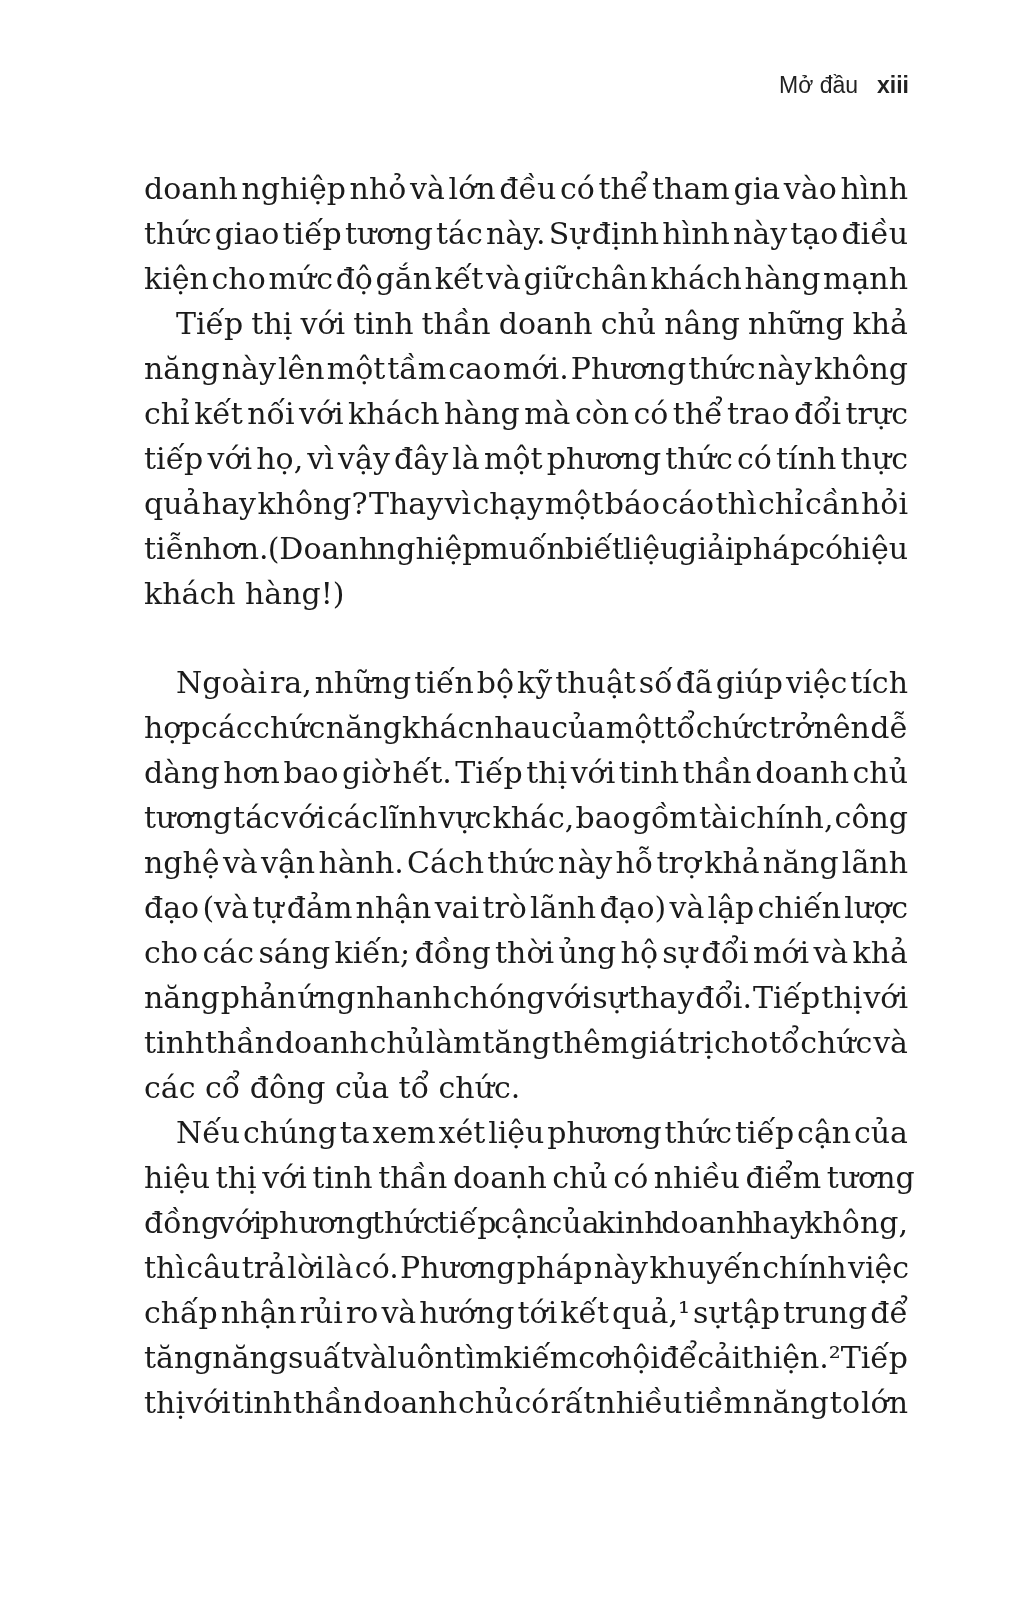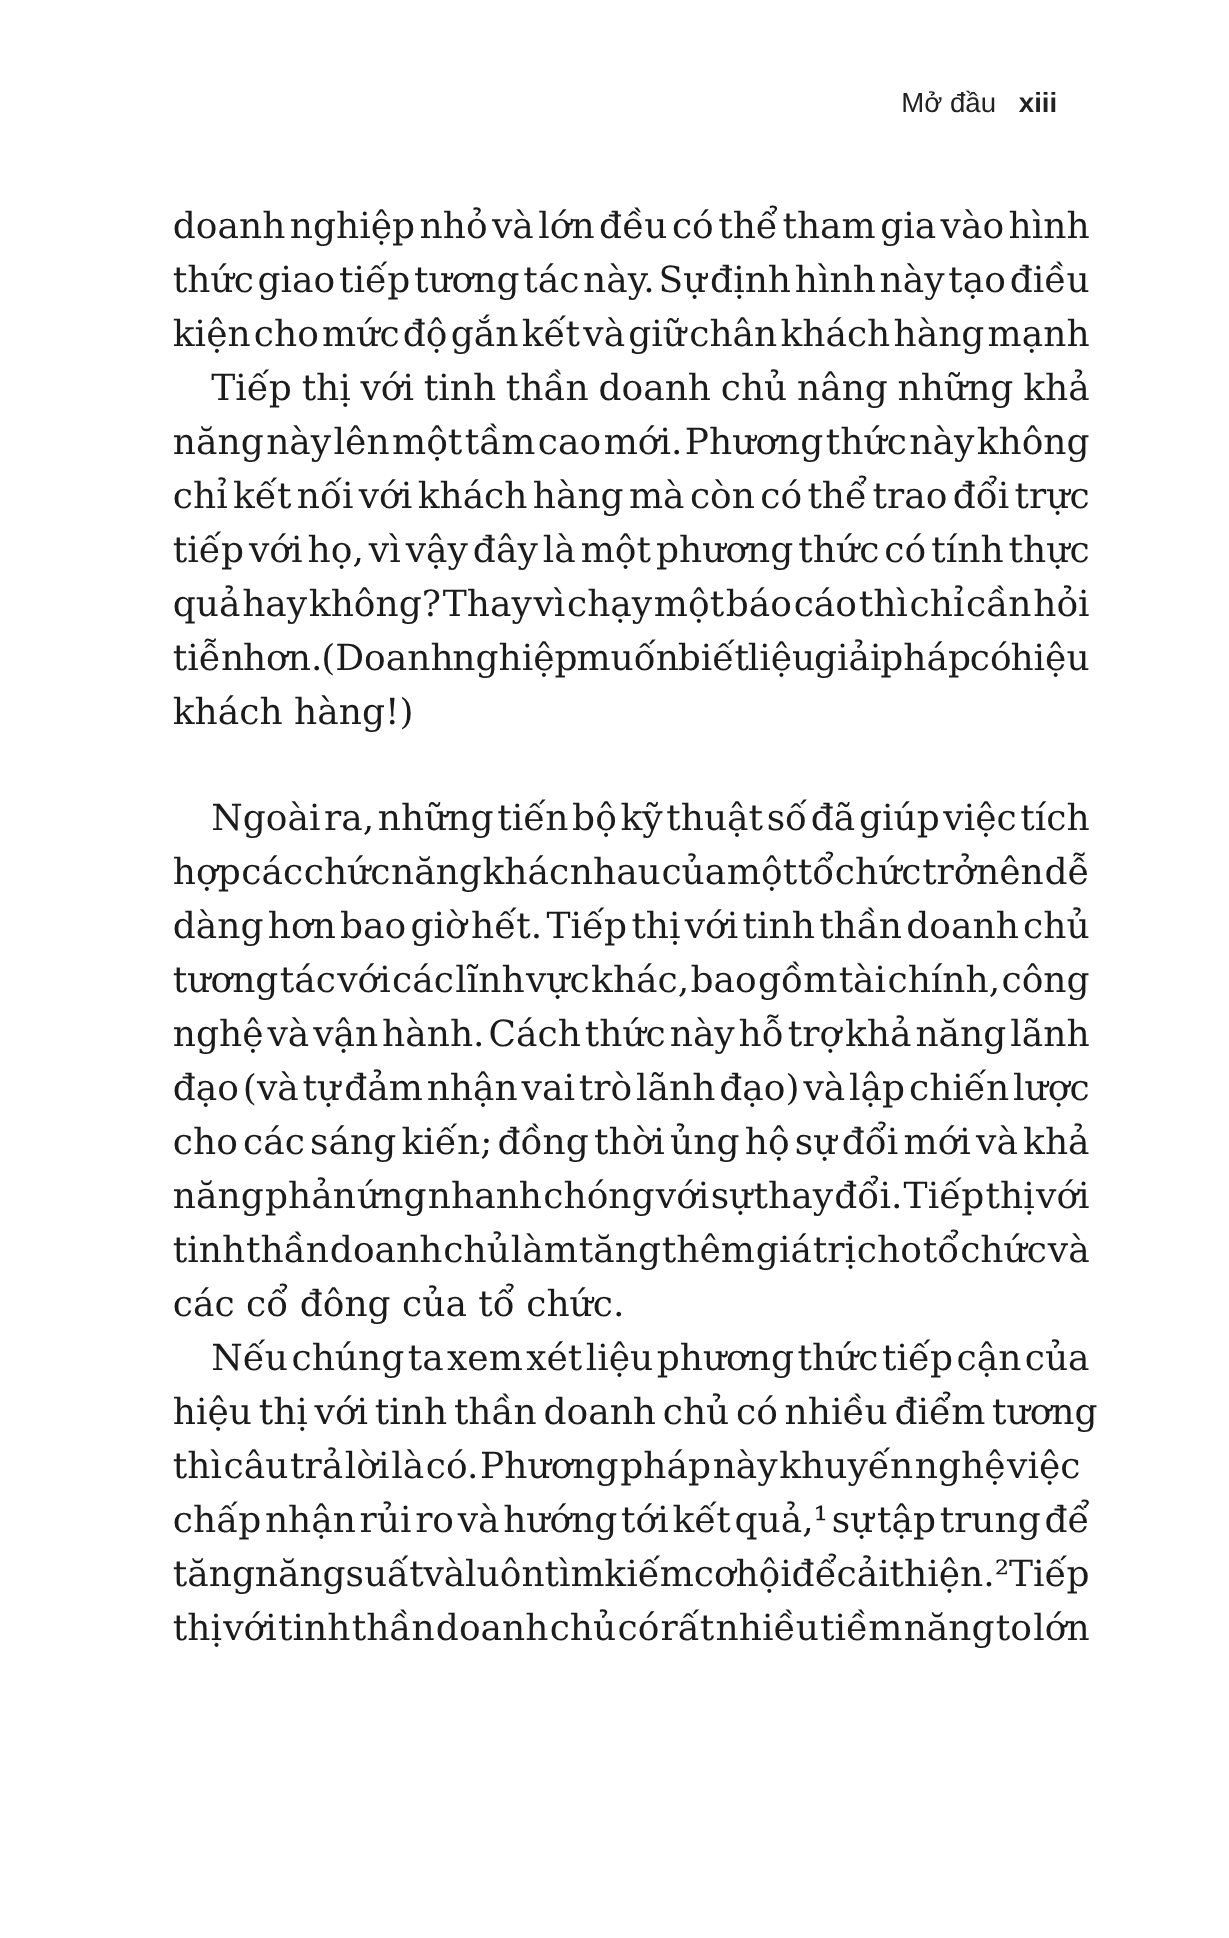--- a/index.html
+++ b/index.html
@@ -8,21 +8,21 @@
     position: relative;
     width: 1024px;
     height: 1615px;
     background: #ffffff;
     overflow: hidden;
     font-family: "DejaVu Serif", serif;
   }
   .running-head {
     position: absolute;
     top: 72px;
-    right: 143px;
+    right: 115px;
     display: flex;
     align-items: baseline;
     gap: 19px;
     font-family: "Liberation Sans", sans-serif;
     font-size: 23px;
     color: #222222;
   }
   .running-head .chapter { font-weight: 400; }
   .running-head .folio  { font-weight: 700; }
   .text-block {
@@ -74,20 +74,21 @@
         <div class="line justify" style="word-spacing: -6.26136px;"><span>nghệ và vận hành. Cách thức này hỗ trợ khả năng lãnh</span></div>
         <div class="line justify" style="word-spacing: -6.29557px;"><span>đạo (và tự đảm nhận vai trò lãnh đạo) và lập chiến lược</span></div>
         <div class="line justify" style="word-spacing: -5.17708px;"><span>cho các sáng kiến; đồng thời ủng hộ sự đổi mới và khả</span></div>
         <div class="line justify" style="word-spacing: -8.46875px;"><span>năng phản ứng nhanh chóng với sự thay đổi. Tiếp thị với</span></div>
         <div class="line justify" style="word-spacing: -8.78125px;"><span>tinh thần doanh chủ làm tăng thêm giá trị cho tổ chức và</span></div>
         <div class="line"><span>các cổ đông của tổ chức.</span></div>
       </div>
       <div>
         <div class="line indent justify" style="word-spacing: -6.66875px;"><span>Nếu chúng ta xem xét liệu phương thức tiếp cận của</span></div>
         <div class="line justify" style="word-spacing: -3.94219px;"><span>hiệu thị với tinh thần doanh chủ có nhiều điểm tương</span></div>
-        <div class="line justify" style="word-spacing: -8.16619px;"><span>thì câu trả lời là có. Phương pháp này khuyến nghệ việc</span></div>
+        <div class="line justify" style="word-spacing: -11.9313px;"><span>đồng với phương thức tiếp cận của kinh doanh hay không,</span></div>
+        <div class="line justify" style="word-spacing: -8.16619px;"><span>thì câu trả lời là có. Phương pháp này khuyến chính việc</span></div>
         <div class="line justify" style="word-spacing: -6.48958px;"><span>chấp nhận rủi ro và hướng tới kết quả,¹ sự tập trung để</span></div>
         <div class="line justify" style="word-spacing: -9.69661px;"><span>tăng năng suất và luôn tìm kiếm cơ hội để cải thiện.² Tiếp</span></div>
         <div class="line justify" style="word-spacing: -8.47266px;"><span>thị với tinh thần doanh chủ có rất nhiều tiềm năng to lớn</span></div>
       </div>
     </div>
 
 </div>
 
 </body></html>

